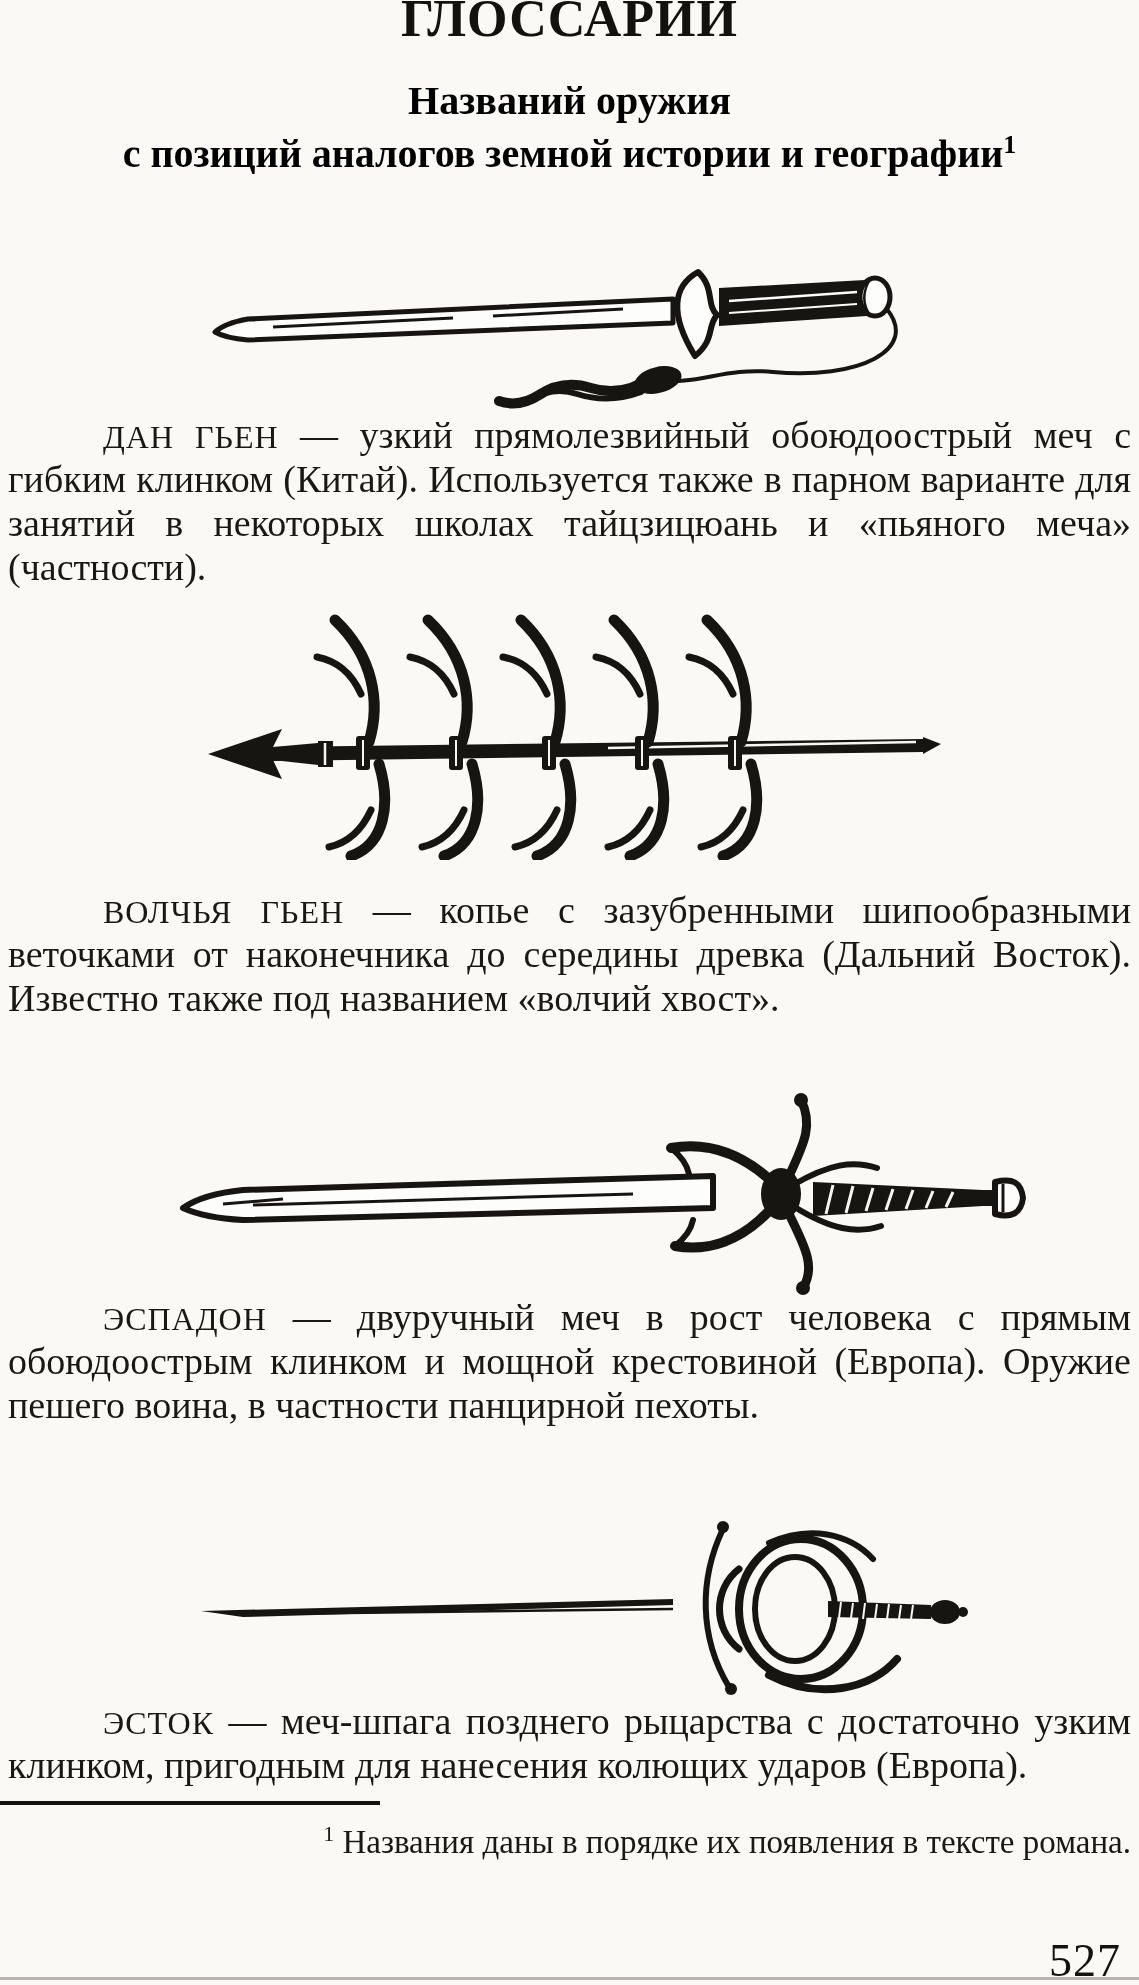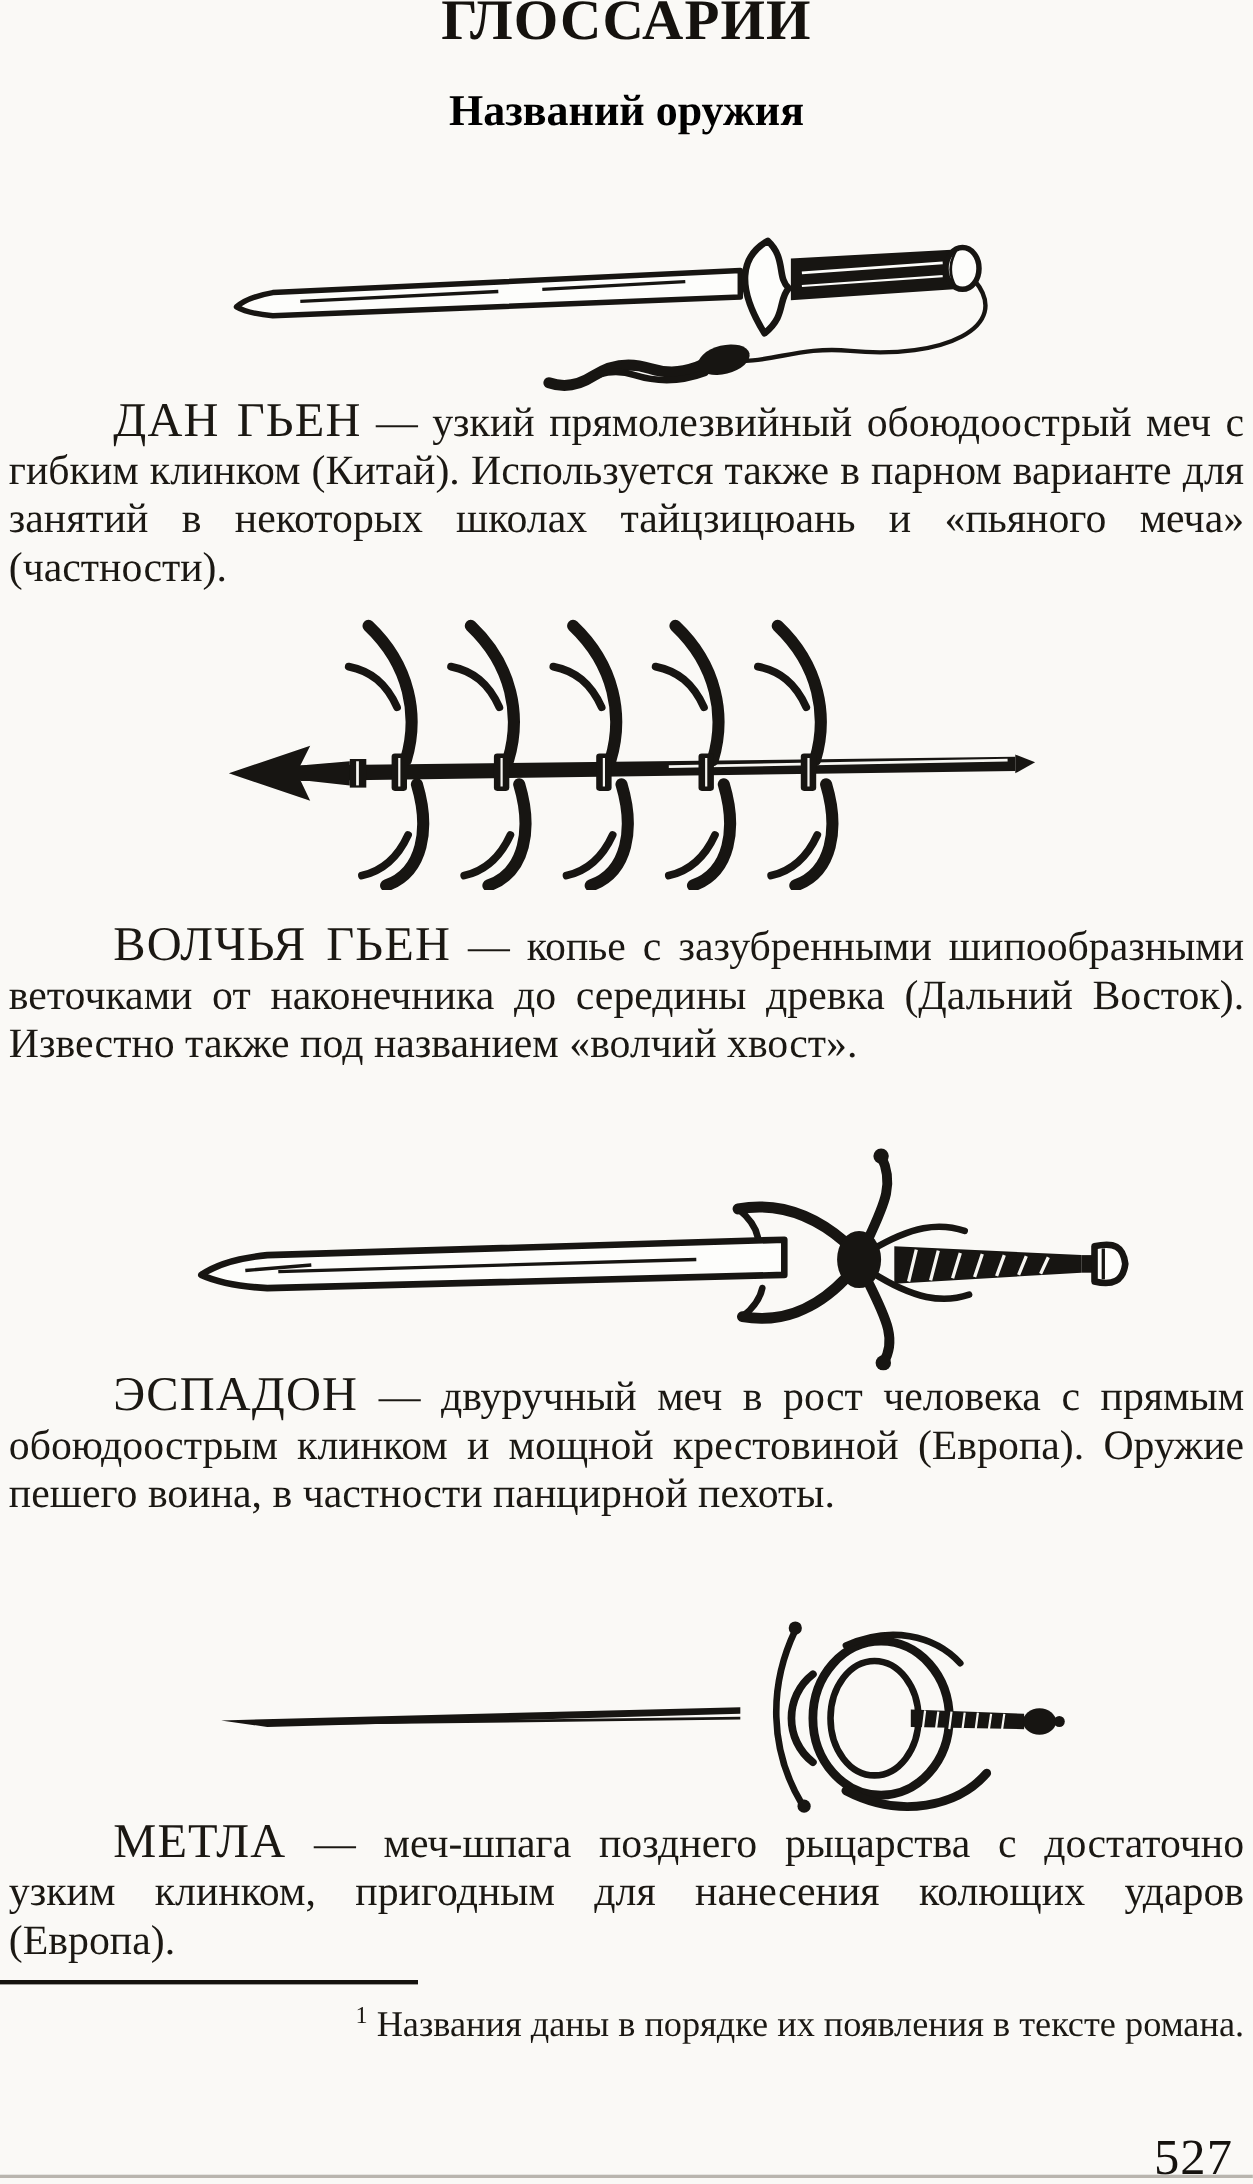--- a/index.html
+++ b/index.html
@@ -29,21 +29,21 @@
   #illus4{margin-top:90px;}
   #illus4 svg{margin-left:165px;}
   .entry-text{
     font-size:38px;line-height:44px;margin:0;
     text-align:justify;text-indent:95px;hyphens:manual;
   }
   #para1{margin-top:0;}
   #para2{margin-top:28px;}
   #para3{}
   #para4{margin-top:2px;}
-  .term{font-size:44px;line-height:1;letter-spacing:1px;}
+  .term{font-size:32px;line-height:1;letter-spacing:1px;}
   .separator{
     margin:14px 0 0 -8px;width:380px;height:4px;background:#15120e;border:0;
   }
   .footnote{
     font-size:33px;line-height:42px;margin:16px 0 0 0;padding-left:70px;
     text-align:right;
   }
   .footnote sup{font-size:22px;line-height:0;}
   .page-number{
     position:absolute;top:1934px;right:18px;
@@ -55,20 +55,21 @@
   }
   .ink{stroke:#171512;}
 </style>
 </head>
 <body>
 
 <h1 class="title">ГЛОССАРИЙ</h1>
 
 <div class="subtitle">
   <div>Названий оружия</div>
+  <div><span>с позиций аналогов земной истории и географии</span><sup>1</sup></div>
 </div>
 
 <div class="illus" id="illus1">
   <svg viewBox="0 0 810 185" width="810" height="185">
     <path class="ink" d="M62,104 Q72,95 95,91 L520,71 L520,95 L95,112 Q72,110 62,104 Z" fill="#fdfdfb" stroke-width="5" stroke-linejoin="round"></path>
     <path class="ink" d="M120,99 L300,90" stroke-width="3" fill="none"></path>
     <path class="ink" d="M340,88 L470,81" stroke-width="3" fill="none"></path>
     <path class="ink" d="M545,44 C520,58 516,86 542,128 C562,112 554,98 564,87 C553,77 562,60 545,44 Z" fill="#fdfdfb" stroke-width="6" stroke-linejoin="round"></path>
     <polygon points="566,60 712,52 714,88 566,98" fill="#171512"></polygon>
     <path d="M576,73 L704,64" stroke="#fdfdfb" stroke-width="2.5" fill="none"></path>
@@ -161,21 +162,21 @@
     <ellipse class="ink" cx="622" cy="92" rx="40" ry="52" fill="none" stroke-width="6"></ellipse>
     <path class="ink" d="M596,26 C636,8 676,16 700,42" stroke-width="6" fill="none" stroke-linecap="round"></path>
     <path class="ink" d="M596,158 C646,184 698,172 724,142" stroke-width="8" fill="none" stroke-linecap="round"></path>
     <polygon points="655,84 758,88 758,102 655,100" fill="#171512"></polygon>
     <path d="M668,85 L666,101 M680,86 L678,101 M692,86 L690,102 M704,87 L702,102 M716,87 L714,102 M728,88 L726,102 M740,88 L738,102" stroke="#f7f6f2" stroke-width="2" fill="none"></path>
     <ellipse cx="772" cy="95" rx="15" ry="12" fill="#171512"></ellipse>
     <circle cx="790" cy="95" r="5" fill="#171512"></circle>
   </svg>
 </div>
 
-<p class="entry-text" id="para4"><span class="term">МЕТЛА</span><span> — меч-шпага позднего рыцарства с достаточно узким клинком, пригодным для нанесения колющих ударов (Европа).</span></p>
+<p class="entry-text" id="para4"><span class="term">ЭСТОК</span><span> — меч-шпага позднего рыцарства с достаточно узким клинком, пригодным для нанесения колющих ударов (Европа).</span></p>
 
 <div class="separator"></div>
 
 <p class="footnote"><sup>1</sup> <span>Названия даны в порядке их появления в тексте романа.</span></p>
 
 <div class="page-number">527</div>
 
 <div class="bottom-edge"></div>
 
 </body></html>

